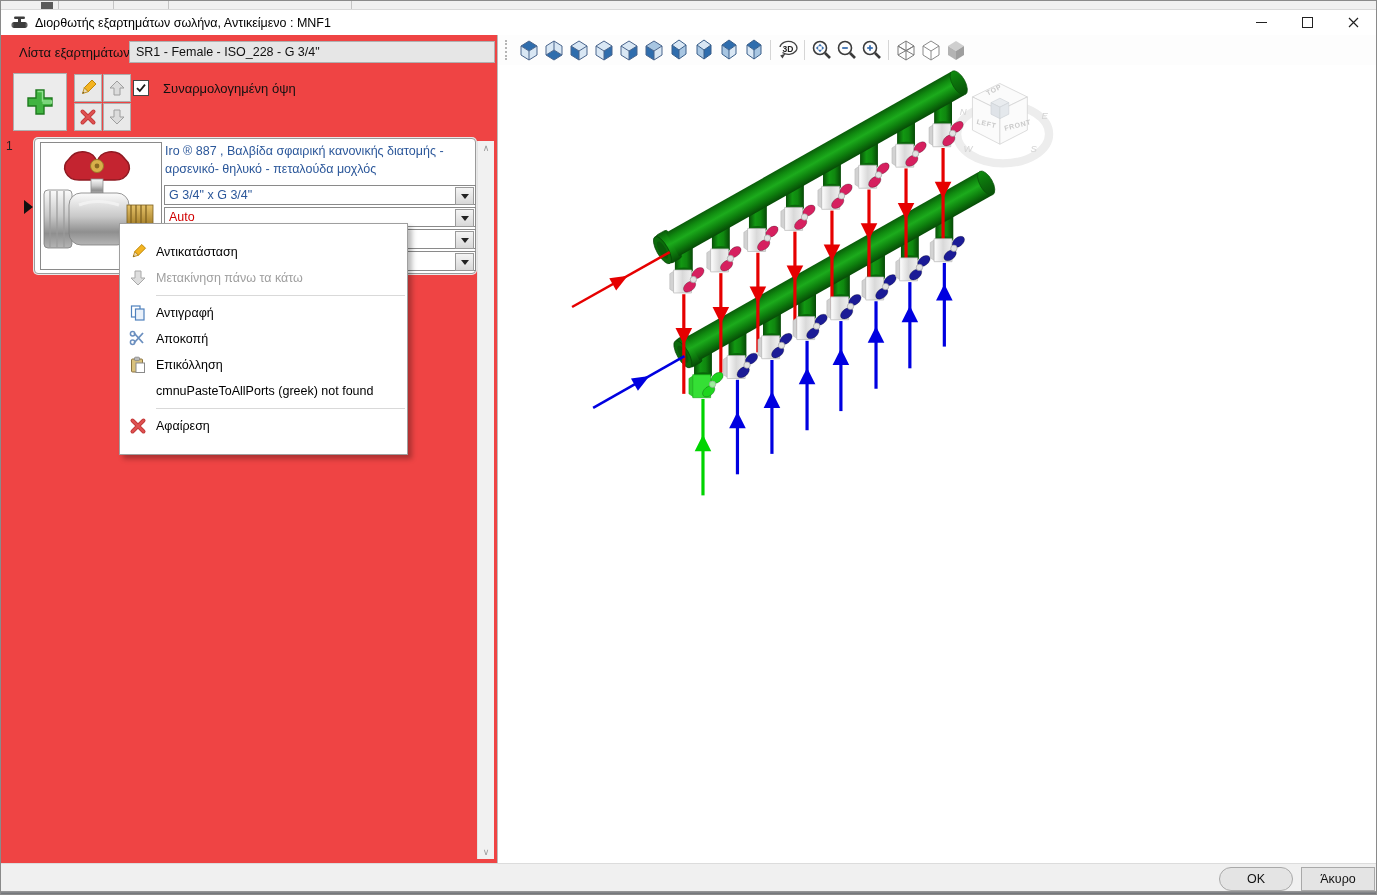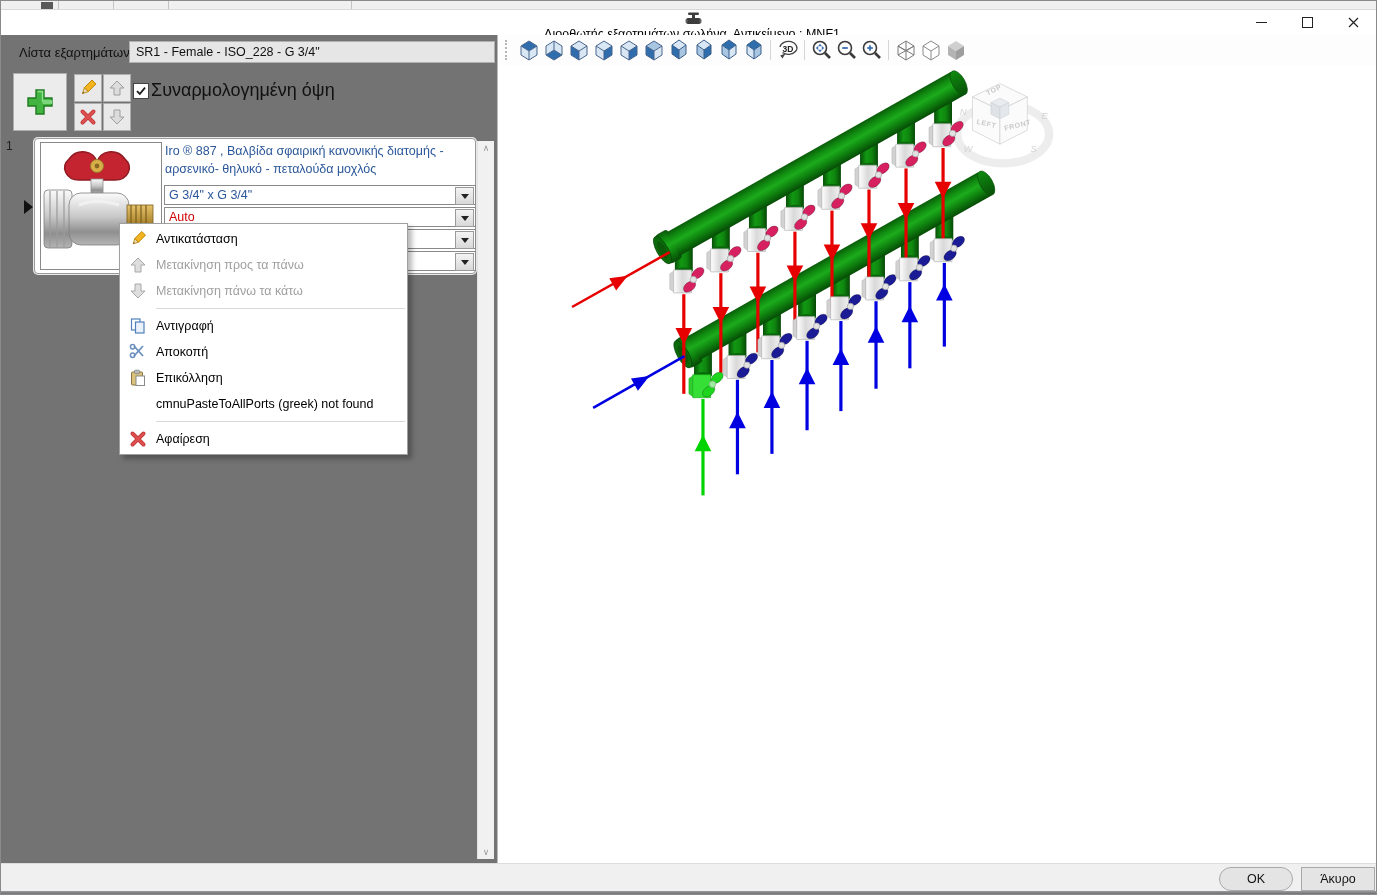--- a/index.html
+++ b/index.html
@@ -3,63 +3,63 @@
 <meta charset="utf-8">
 <style>
   html,body{margin:0;padding:0;width:1377px;height:895px;background:#f0f0f0;
     font-family:"Liberation Sans", sans-serif; -webkit-font-smoothing:antialiased;}
   .window{position:relative;width:1375px;height:893px;border:1px solid #8a8a8a;background:#fff;overflow:hidden;}
   
   .top-sliver{position:absolute;left:0;top:0;width:100%;height:8px;background:#f0f0f0;border-bottom:1px solid #d9d9d9;}
   .sliver-sep{position:absolute;top:0;height:8px;width:1px;background:#c4c4c4;}
   .sliver-icon{position:absolute;left:40px;top:1px;width:12px;height:7px;background:#5a5a5a;}
   
-  .titlebar{position:absolute;left:0;top:9px;width:100%;height:25px;background:#ffffff;display:flex;align-items:center;flex-direction:column;}
+  .titlebar{position:absolute;left:0;top:9px;width:100%;height:25px;background:#ffffff;display:flex;align-items:center;}
   .title-icon{width:17px;height:17px;margin-left:10px;flex:0 0 auto;}
   .title-text{margin-left:7px;font-size:12.5px;color:#000;white-space:nowrap;}
   .win-controls{position:absolute;right:0;top:0;height:25px;display:flex;}
   .win-btn{width:46px;height:25px;display:flex;align-items:center;justify-content:center;}
   .glyph-min{width:11px;height:0;border-top:1px solid #222;}
   .glyph-max{width:9px;height:9px;border:1px solid #222;}
   
-  .left-panel{position:absolute;left:0;top:34px;width:496px;height:828px;background:#737373;border-right:1px solid #bdbdbd;}
+  .left-panel{position:absolute;left:0;top:34px;width:496px;height:828px;background:#ef4444;border-right:1px solid #bdbdbd;}
   .right-panel{position:absolute;left:497px;top:34px;width:878px;height:828px;background:#fff;}
   
   .list-label{position:absolute;left:18px;top:10px;font-size:13px;color:#111;}
   .list-field{position:absolute;left:128px;top:6px;width:358px;height:20px;background:#e6e6e6;border:1px solid #b0b0b0;
     font-size:12.5px;color:#111;line-height:20px;padding-left:6px;box-sizing:content-box;}
   
   .tbtn{position:absolute;background:#e9e9e9;border:1px solid #aeaeae;display:flex;align-items:center;justify-content:center;}
   .btn-add{left:12px;top:38px;width:52px;height:56px;background:#ececec;}
   .btn-edit{left:73px;top:39px;width:26px;height:26px;}
   .btn-del{left:73px;top:68px;width:26px;height:26px;}
   .btn-up{left:102px;top:39px;width:26px;height:26px;}
   .btn-down{left:102px;top:68px;width:26px;height:26px;}
   .chkrow{position:absolute;left:132px;top:45px;display:flex;align-items:center;}
   .chkbox{width:14px;height:14px;background:#fff;border:1px solid #444;display:flex;align-items:center;justify-content:center;}
-  .chklabel{margin-left:2px;font-size:18px;color:#111;}
+  .chklabel{margin-left:14px;font-size:13px;color:#111;}
   
   .row-num{position:absolute;left:5px;top:104px;font-size:12px;color:#222;}
   .row-pointer{position:absolute;left:23px;top:165px;width:0;height:0;
     border-left:9px solid #111;border-top:7px solid transparent;border-bottom:7px solid transparent;}
   .item-card{position:absolute;left:33px;top:103px;width:440px;height:134px;background:#fff;
     border:1px solid #9a9a9a;border-radius:4px;box-shadow:0 0 0 1px #e8e8e8;text-decoration:underline;}
   .photo-box{position:absolute;left:5px;top:3px;width:120px;height:126px;border:1px solid #8a8a8a;background:#fff;overflow:hidden;}
   .item-desc{position:absolute;left:130px;top:4px;width:306px;font-size:12.5px;line-height:1.4;color:#2b579a;}
   .combo{position:absolute;left:129px;width:312px;height:20px;border:1px solid #8a8a8a;background:#fff;box-sizing:border-box;}
   .combo-text{position:absolute;left:4px;top:2px;font-size:12.5px;white-space:nowrap;}
   .combo-btn{position:absolute;right:1px;top:1px;width:17px;height:16px;background:linear-gradient(#f4f4f4,#d8d8d8);
     border:1px solid #9a9a9a;display:flex;align-items:center;justify-content:center;}
   .combo-arrow{width:0;height:0;border-left:4px solid transparent;border-right:4px solid transparent;border-top:5px solid #222;}
   
   .vscroll{position:absolute;left:476px;top:106px;width:16px;height:718px;background:#f1f1f1;border-left:1px solid #e3e3e3;}
   .vs-ch{position:absolute;left:0;width:16px;height:14px;color:#9a9a9a;font-size:9px;text-align:center;line-height:14px;}
   
   .context-menu{position:absolute;left:118px;top:222px;width:287px;background:#fff;border:1px solid #9f9f9f;
-    box-shadow:4px 4px 5px rgba(0,0,0,.28);z-index:60;padding:2px 0;}
+    box-shadow:4px 4px 5px rgba(0,0,0,.28);z-index:60;padding:15px 0;}
   .menu-item{display:flex;align-items:center;height:26px;}
   .menu-icon{width:36px;display:flex;align-items:center;justify-content:center;flex:0 0 auto;}
   .menu-label{font-size:12.5px;color:#000;white-space:nowrap;}
   .menu-item.disabled .menu-label{color:#9f9f9f;}
   .menu-separator{height:1px;background:#d9d9d9;margin:4px 2px 4px 36px;}
   
   .view-toolbar{position:absolute;left:0;top:0;width:100%;height:30px;background:#fdfdfd;display:flex;align-items:center;}
   .grip{width:3px;height:20px;border-left:2px dotted #b5b5b5;margin:0 6px 0 7px;}
   .vt-btn{width:25px;height:26px;display:flex;align-items:center;justify-content:center;}
   .vt-sep{width:1px;height:20px;background:#d5d5d5;margin:0 4px;}
@@ -692,28 +692,20 @@
               <polygon points="6.4,11 11.6,11 9,15.8" fill="#e8d9b8" stroke="#bb8300" stroke-width="0.8"></polygon>
               <polygon points="8.3,14.4 9.7,14.4 9,15.8" fill="#4a3a18"></polygon>
             </g>
           </svg>
         </div>
         <div class="menu-label">Αντικατάσταση</div>
       </div>
       <div class="menu-item disabled">
         <div class="menu-icon">
           <svg width="18" height="18" viewBox="0 0 18 18">
-            <polygon points="9,2 16,9 12,9 12,16 6,16 6,9 2,9" fill="#dedede" stroke="#a8a8a8"></polygon>
-          </svg>
-        </div>
-        <div class="menu-label">Μετακίνηση προς τα πάνω</div>
-      </div>
-      <div class="menu-item disabled">
-        <div class="menu-icon">
-          <svg width="18" height="18" viewBox="0 0 18 18">
             <polygon points="9,16 2,9 6,9 6,2 12,2 12,9 16,9" fill="#dedede" stroke="#a8a8a8"></polygon>
           </svg>
         </div>
         <div class="menu-label">Μετακίνηση πάνω τα κάτω</div>
       </div>
       <div class="menu-separator"></div>
       <div class="menu-item">
         <div class="menu-icon">
           <svg width="18" height="18" viewBox="0 0 18 18">
             <rect x="2.5" y="2" width="8.5" height="11" fill="#fff" stroke="#4f81bd" stroke-width="1.2"></rect>

